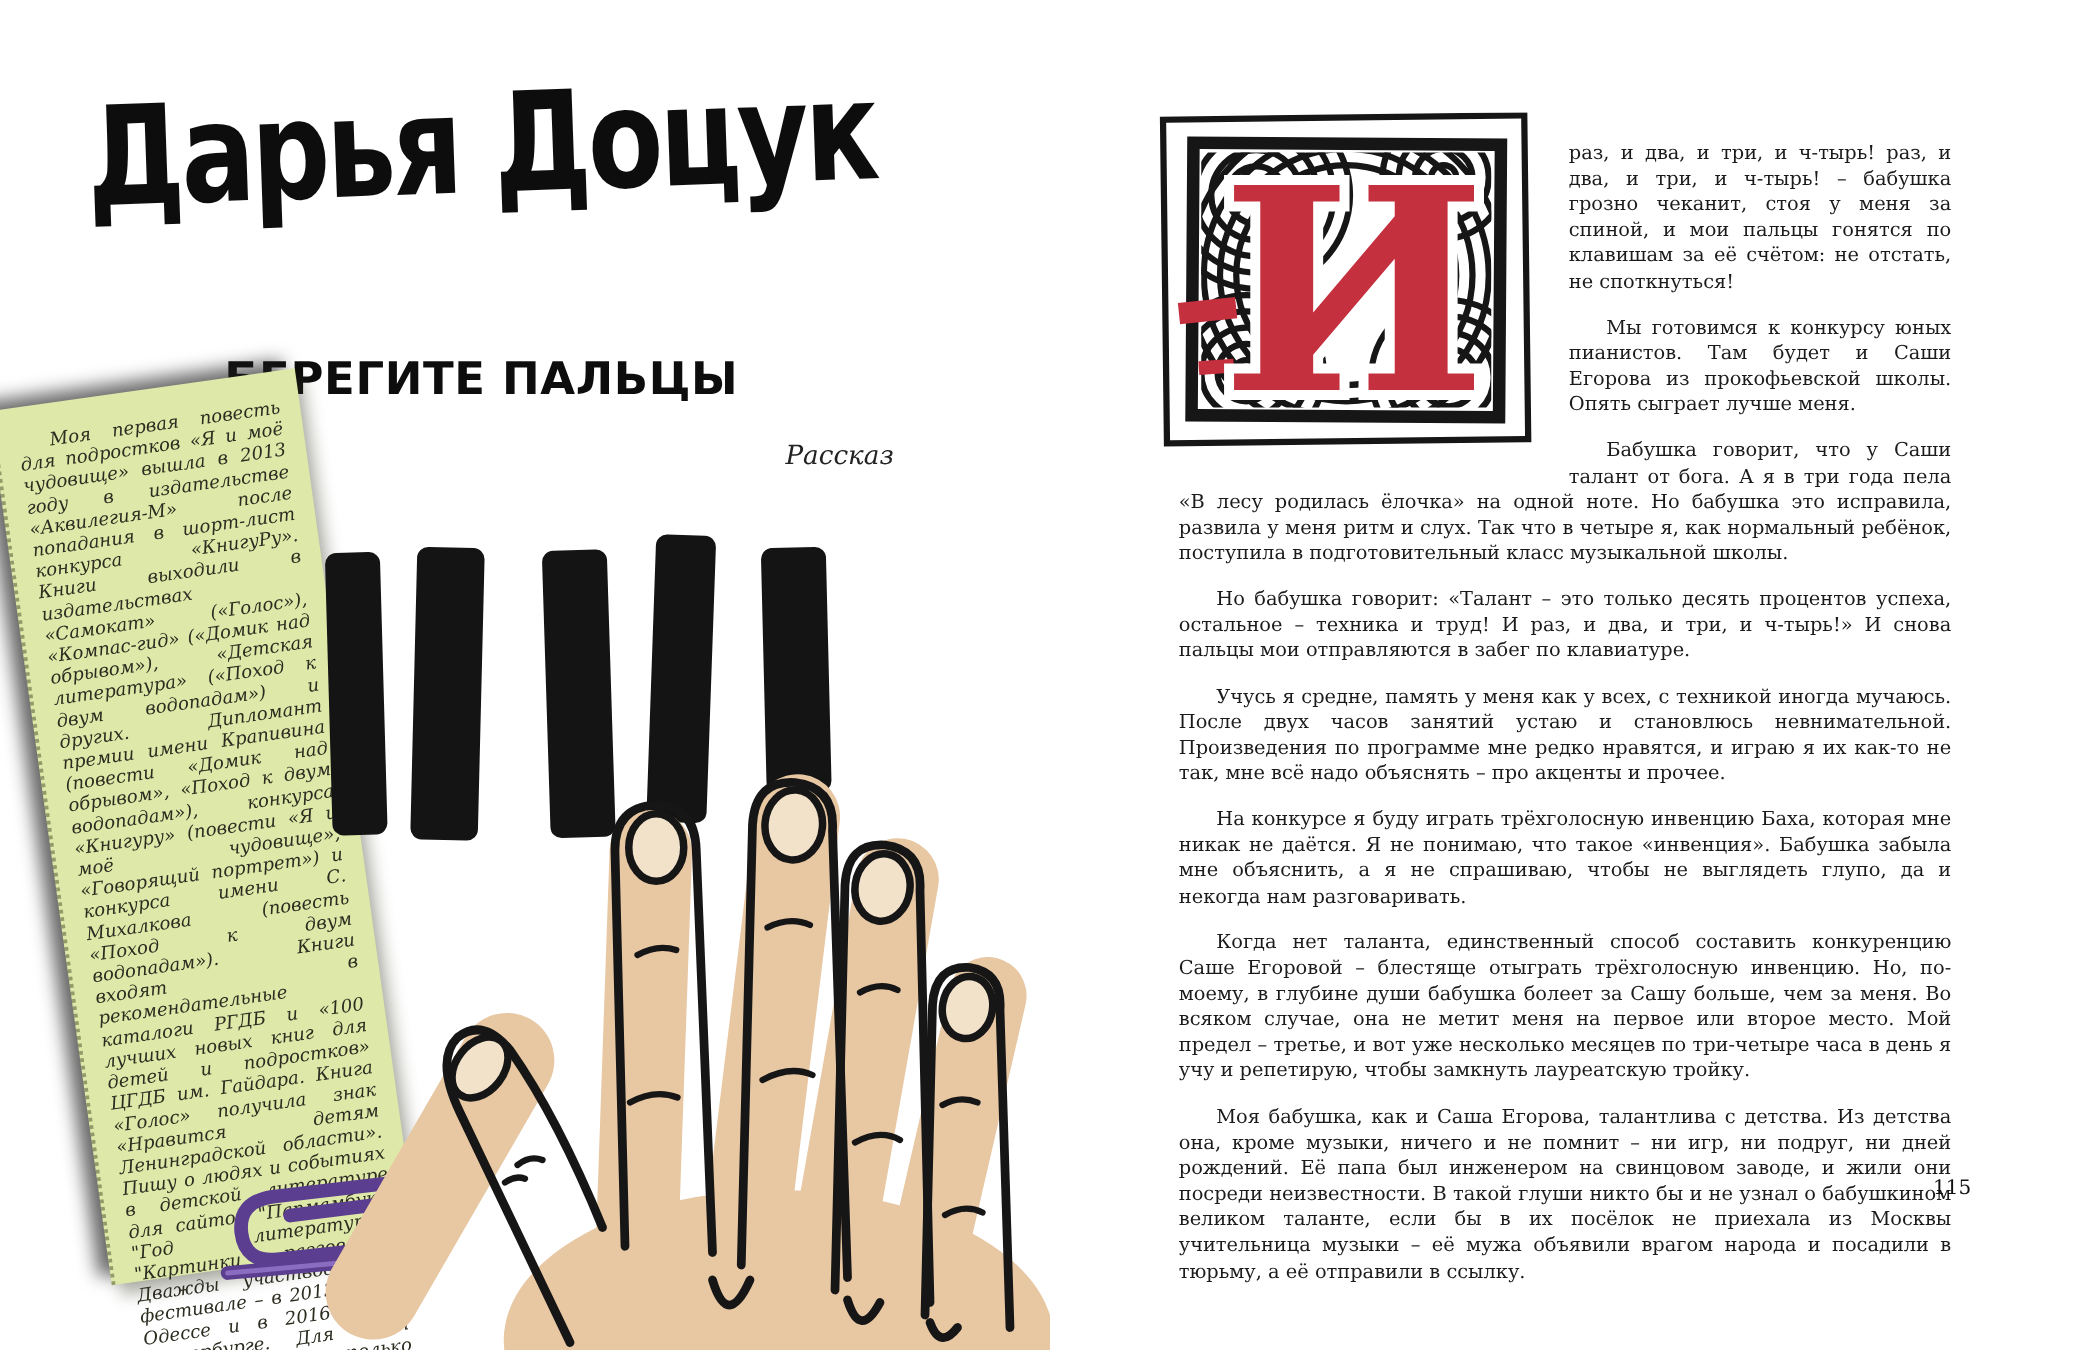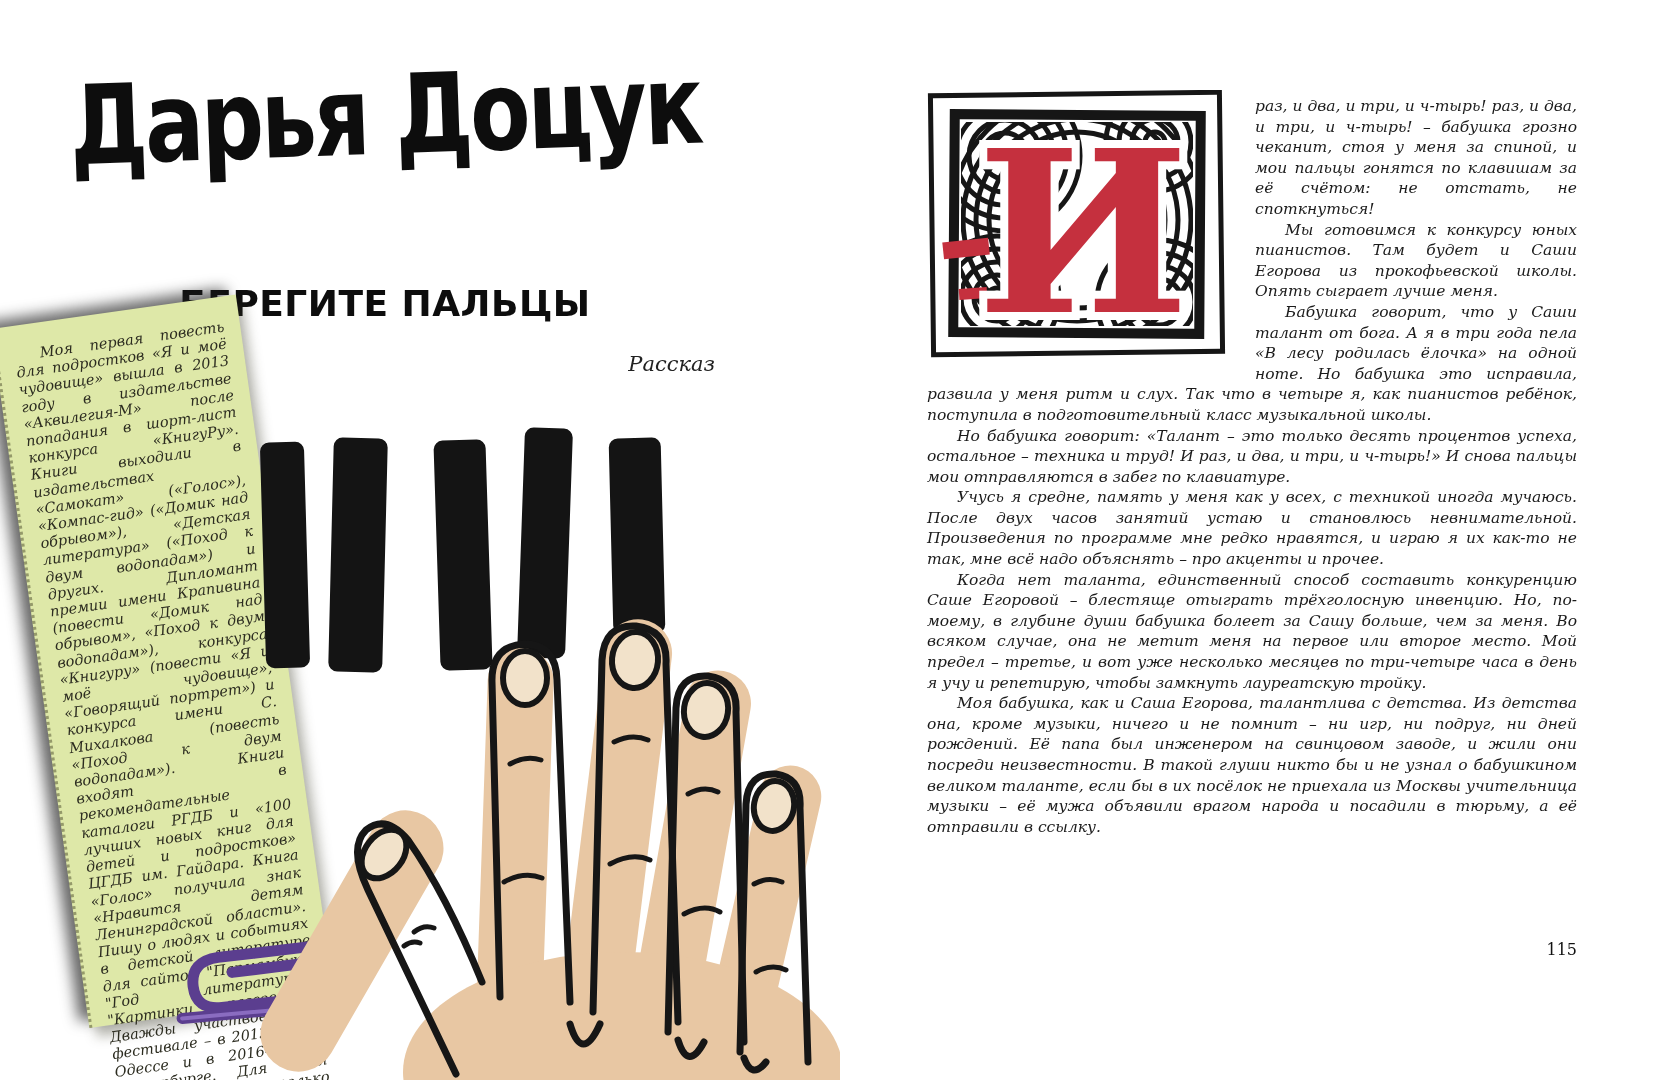--- a/index.html
+++ b/index.html
@@ -40,21 +40,21 @@
   }
   .paperclip{position:absolute;left:78px;bottom:-34px;width:210px;height:104px;transform:rotate(8deg);}
   
   .illustration{position:absolute;left:238px;top:412px;width:602px;height:668px;}
   
   #right-page{position:absolute;left:830px;top:0;width:832px;height:1080px;}
   .body-text{
     position:absolute;left:97px;top:96px;width:650px;
     font-size:15.5px;line-height:20.6px;text-align:justify;color:#1b1b1b;
   }
-  .body-text p{margin:0;text-indent:30px;font-style:italic;}
+  .body-text p{margin:16px;text-indent:30px;}
   .body-text p.first{text-indent:0;}
   .initial-block{float:left;width:300px;height:268px;margin:-6px 28px 23px 0;}
   .page-number{
     position:absolute;left:97px;top:940px;width:650px;text-align:right;
     font-weight:normal;font-size:16px;color:#111;
   }
 </style>
 </head>
 <body>
 
@@ -169,23 +169,24 @@
         </g>
         <g fill="#c5303e">
           <rect x="16" y="150" width="46" height="17" transform="rotate(-6 39 158)"></rect>
           <rect x="32" y="198" width="28" height="11" transform="rotate(-4 46 203)"></rect>
         </g>
         <text x="156" y="222" text-anchor="middle" font-family="DejaVu Serif, serif" font-weight="bold" font-size="225" stroke="#ffffff" stroke-width="16" paint-order="stroke" fill="#c5303e">И</text>
       </svg>
 
       <p class="first">раз, и два, и три, и ч-тырь! раз, и два, и три, и ч-тырь! – бабушка грозно чеканит, стоя у меня за спиной, и мои пальцы гонятся по клавишам за её счётом: не отстать, не споткнуться!</p>
       <p>Мы готовимся к конкурсу юных пианистов. Там будет и Саши Егорова из прокофьевской школы. Опять сыграет лучше меня.</p>
-      <p>Бабушка говорит, что у Саши талант от бога. А я в три года пела «В лесу родилась ёлочка» на одной ноте. Но бабушка это исправила, развила у меня ритм и слух. Так что в четыре я, как пианистов ребёнок, поступила в подготовительный класс музыкальной школы.</p>
+      <p>Бабушка говорит, что у Саши талант от бога. А я в три года пела «В лесу родилась ёлочка» на одной ноте. Но бабушка это исправила, развила у меня ритм и слух. Так что в четыре я, как нормальный ребёнок, поступила в подготовительный класс музыкальной школы.</p>
       <p>Но бабушка говорит: «Талант – это только десять процентов успеха, остальное – техника и труд! И раз, и два, и три, и ч-тырь!» И снова пальцы мои отправляются в забег по клавиатуре.</p>
       <p>Учусь я средне, память у меня как у всех, с техникой иногда мучаюсь. После двух часов занятий устаю и становлюсь невнимательной. Произведения по программе мне редко нравятся, и играю я их как-то не так, мне всё надо объяснять – про акценты и прочее.</p>
+      <p>На конкурсе я буду играть трёхголосную инвенцию Баха, которая мне никак не даётся. Я не понимаю, что такое «инвенция». Бабушка забыла мне объяснить, а я не спрашиваю, чтобы не выглядеть глупо, да и некогда нам разговаривать.</p>
       <p>Когда нет таланта, единственный способ составить конкуренцию Саше Егоровой – блестяще отыграть трёхголосную инвенцию. Но, по-моему, в глубине души бабушка болеет за Сашу больше, чем за меня. Во всяком случае, она не метит меня на первое или второе место. Мой предел – третье, и вот уже несколько месяцев по три-четыре часа в день я учу и репетирую, чтобы замкнуть лауреатскую тройку.</p>
       <p>Моя бабушка, как и Саша Егорова, талантлива с детства. Из детства она, кроме музыки, ничего и не помнит – ни игр, ни подруг, ни дней рождений. Её папа был инженером на свинцовом заводе, и жили они посреди неизвестности. В такой глуши никто бы и не узнал о бабушкином великом таланте, если бы в их посёлок не приехала из Москвы учительница музыки – её мужа объявили врагом народа и посадили в тюрьму, а её отправили в ссылку.</p>
     </div>
 
     <div class="page-number">115</div>
   </div>
 
 </div>
 
 </body></html>

